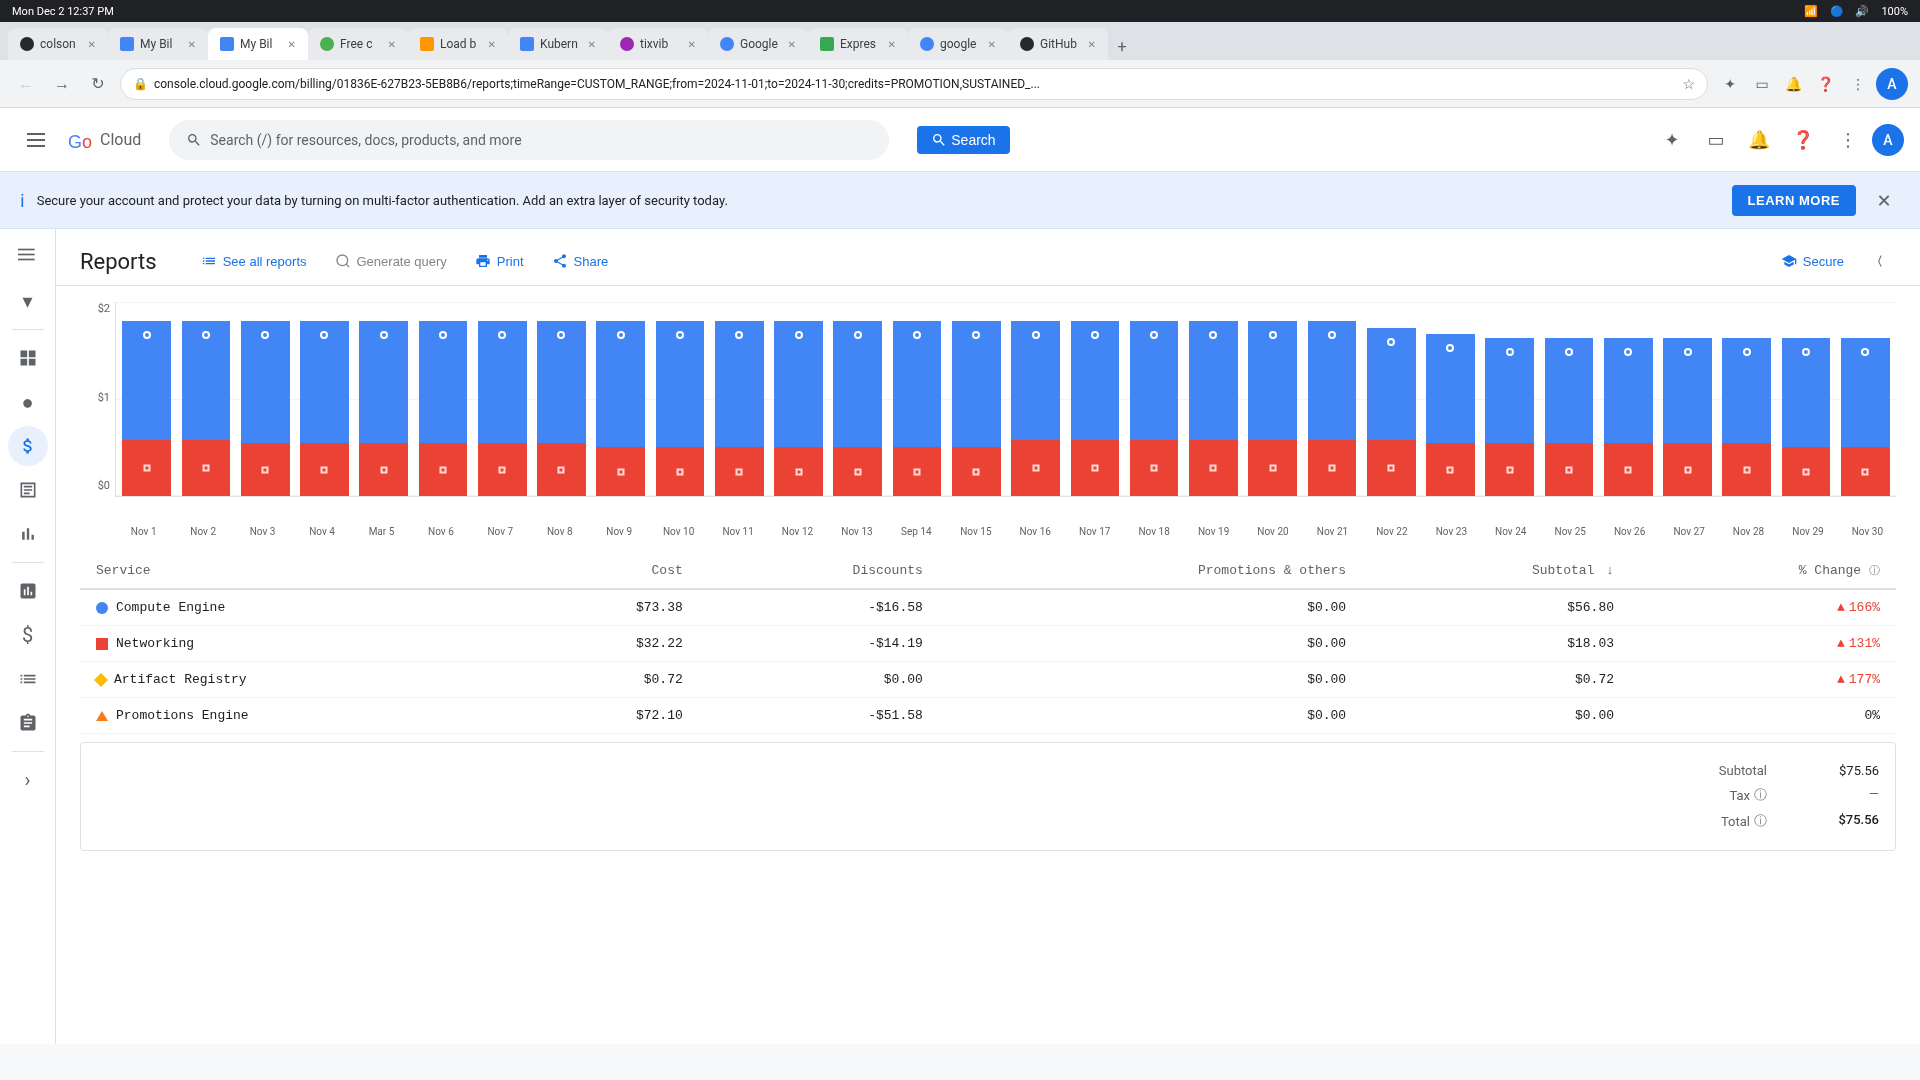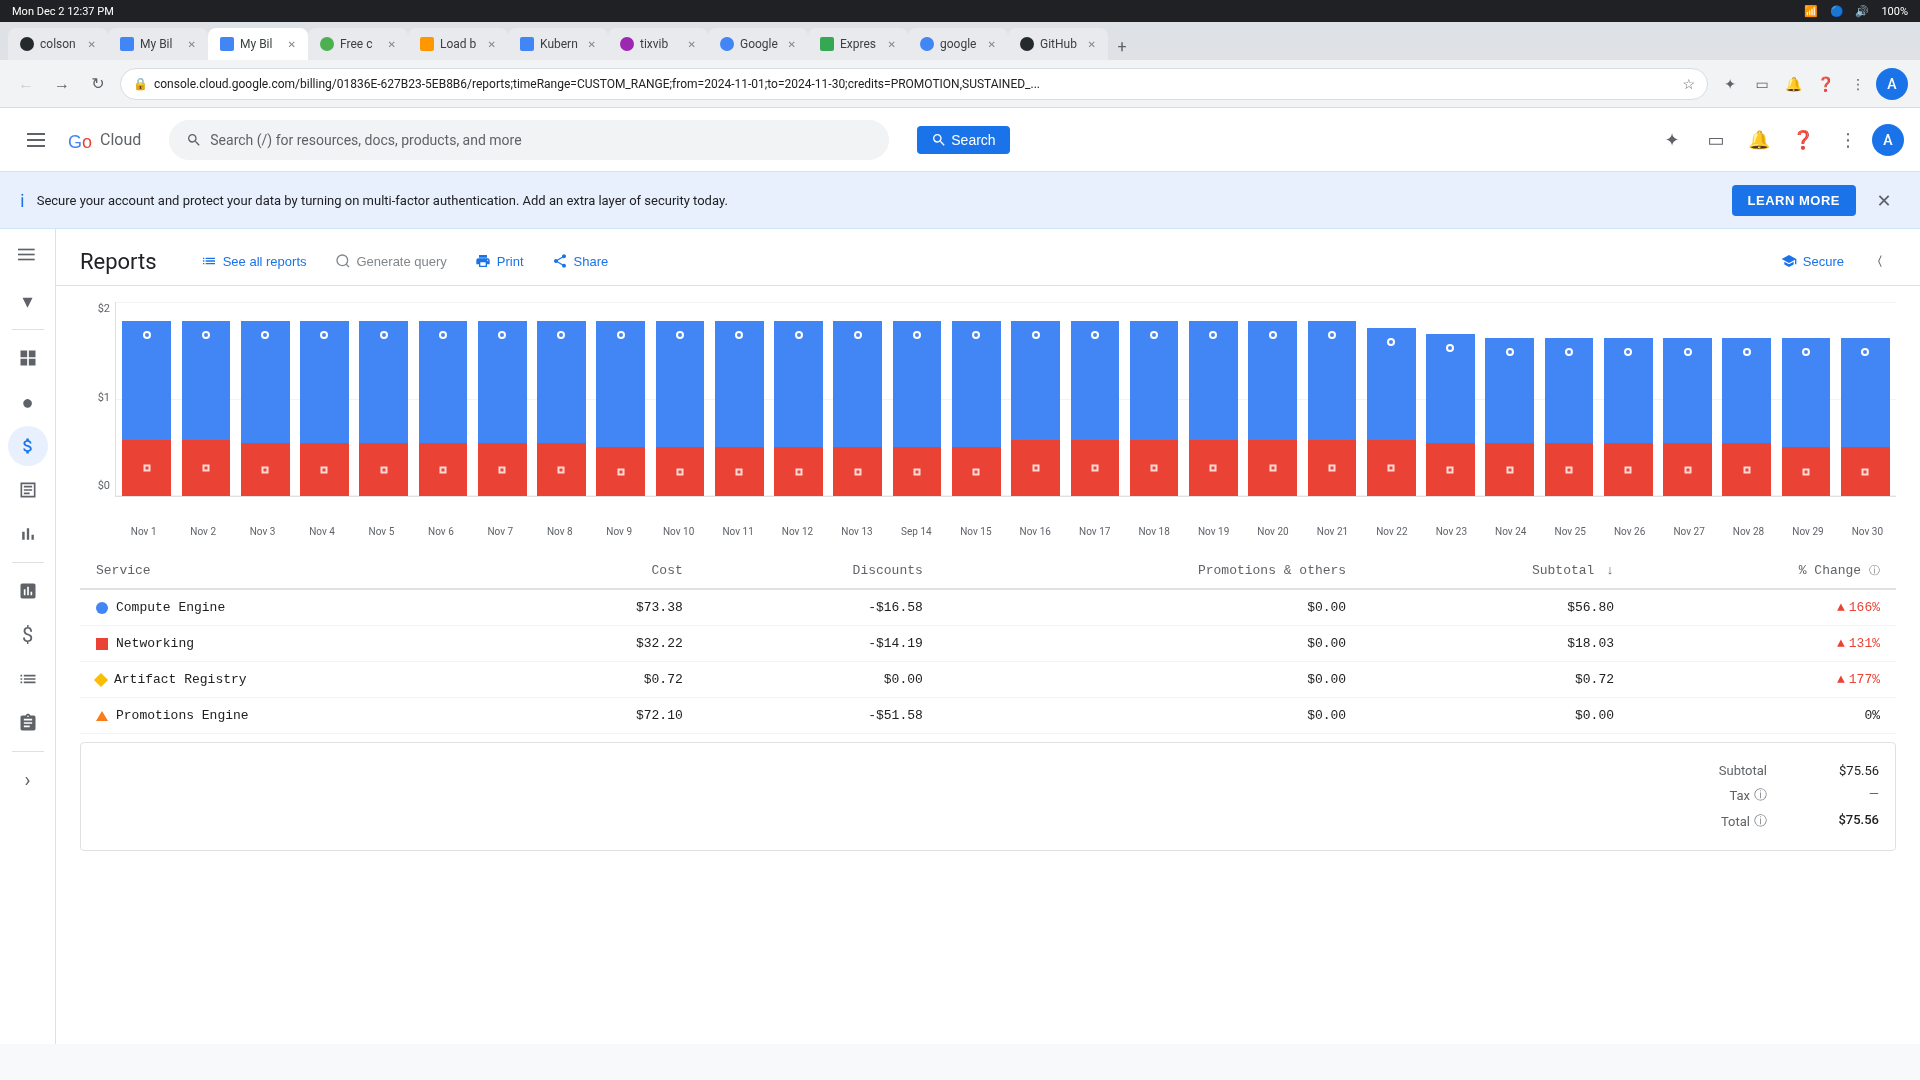--- a/index.html
+++ b/index.html
@@ -653,21 +653,21 @@
                   </div>
                 </div>
               </div>
             </div>
         </div>
         <div class="x-labels" id="x-labels-container">
             <span class="x-label">Nov 1</span>
             <span class="x-label">Nov 2</span>
             <span class="x-label">Nov 3</span>
             <span class="x-label">Nov 4</span>
-            <span class="x-label">Nov 5</span>
+            <span class="x-label">Mar 5</span>
             <span class="x-label">Nov 6</span>
             <span class="x-label">Nov 7</span>
             <span class="x-label">Nov 8</span>
             <span class="x-label">Nov 9</span>
             <span class="x-label">Nov 10</span>
             <span class="x-label">Nov 11</span>
             <span class="x-label">Nov 12</span>
             <span class="x-label">Nov 13</span>
             <span class="x-label">Sep 14</span>
             <span class="x-label">Nov 15</span>

